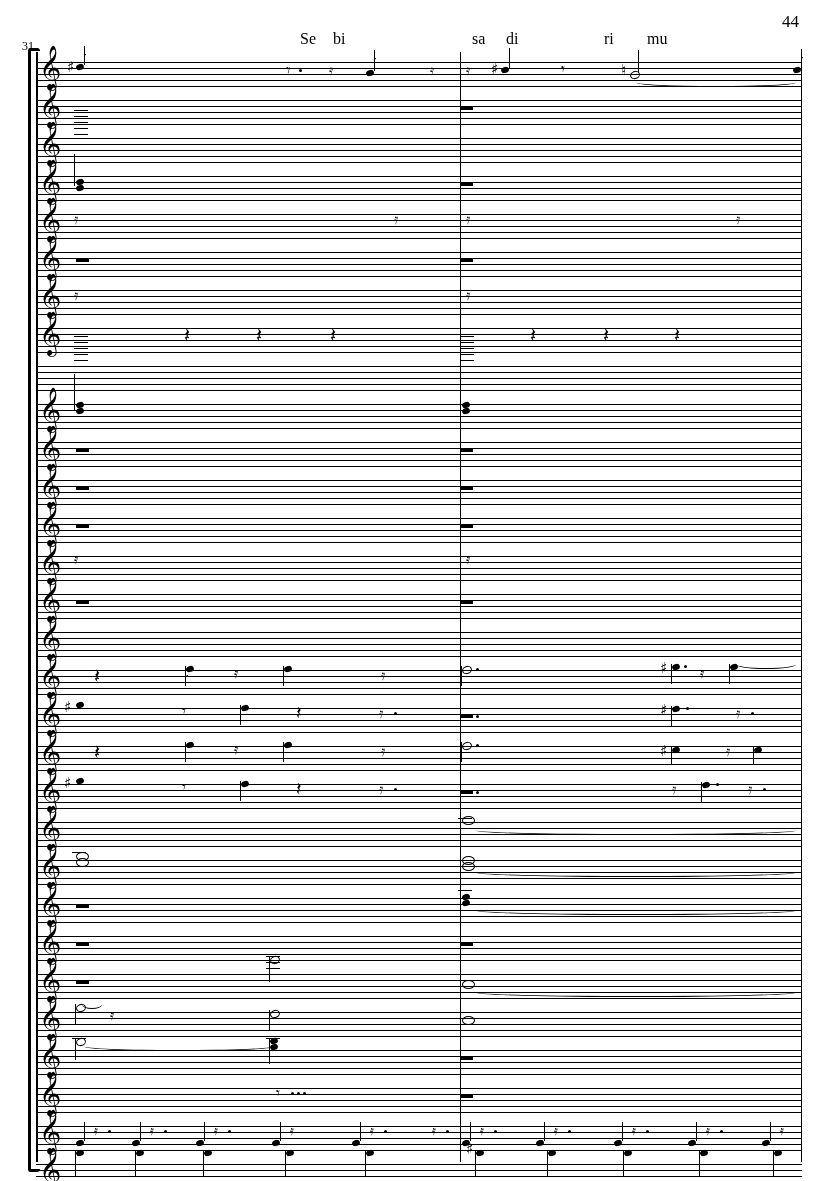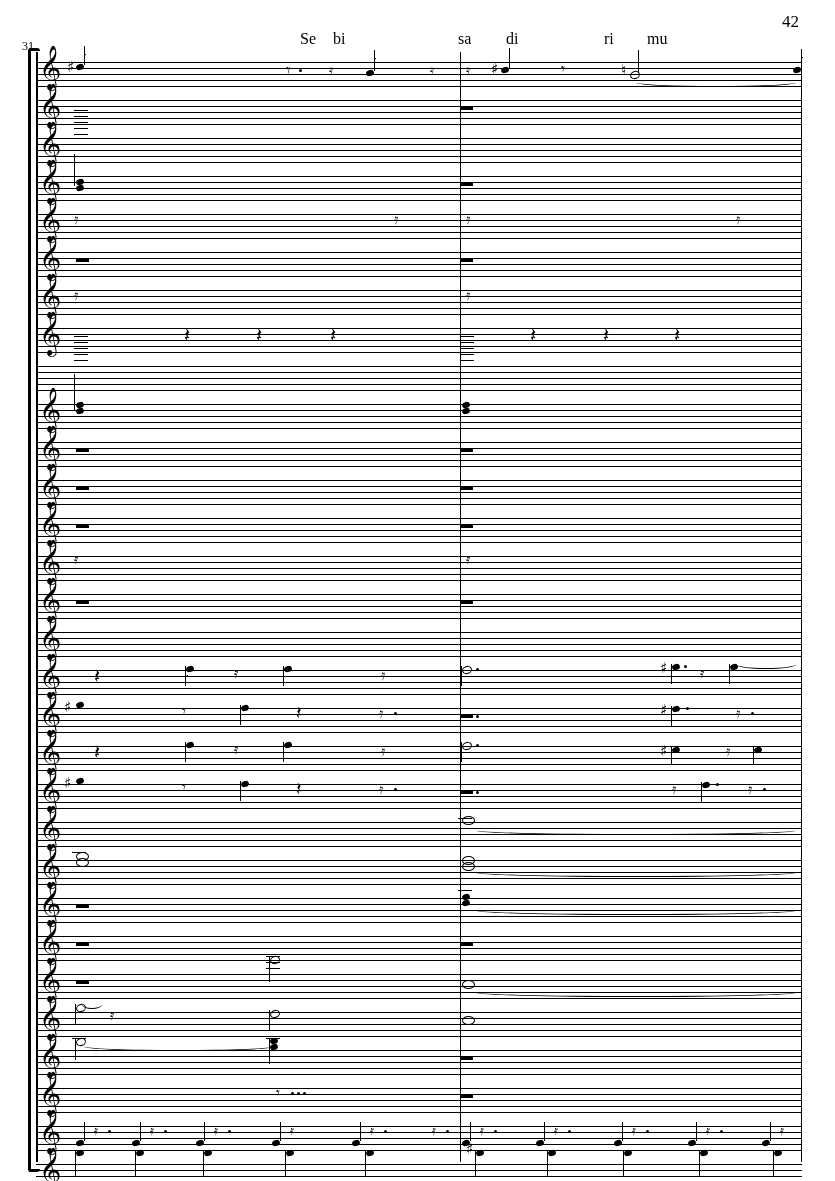--- a/index.html
+++ b/index.html
@@ -172,26 +172,26 @@
     border: 1.7px solid #000;
     border-radius: 50%;
     background: transparent;
   }
 </style>
 </head>
 <body>
 
 <div id="page">
 
-  <div class="page-number">42</div>
+  <div class="page-number">44</div>
   <div class="measure-number">31</div>
 
   <div class="lyric" style="left:300px; top:30px;">Se</div>
   <div class="lyric" style="left:333px; top:30px;">bi</div>
-  <div class="lyric" style="left:458px; top:30px;">sa</div>
+  <div class="lyric" style="left:472px; top:30px;">sa</div>
   <div class="lyric" style="left:506px; top:30px;">di</div>
   <div class="lyric" style="left:604px; top:30px;">ri</div>
   <div class="lyric" style="left:647px; top:30px;">mu</div>
 
   <div class="system">
 
     <div class="sys-bracket"></div>
     <div class="sys-barline"></div>
     <div class="mid-barline" style="left:424px; top:0; height:1110px;"></div>
     <div class="end-barline" style="top:0; height:1110px;"></div>

